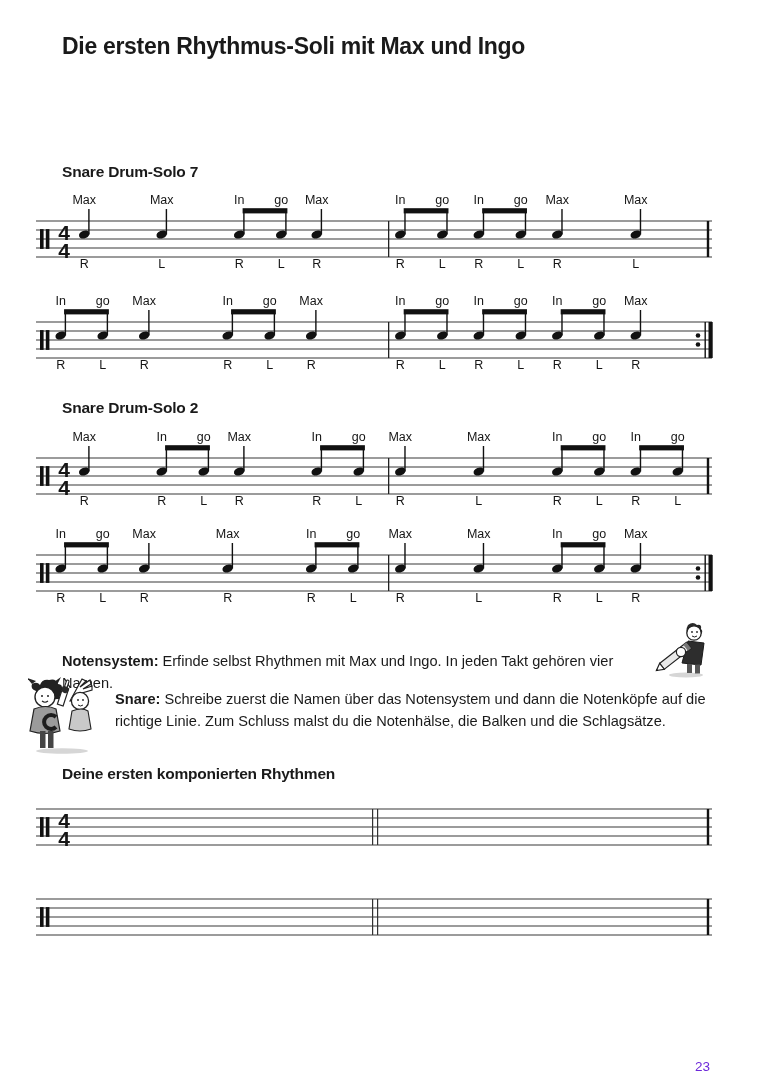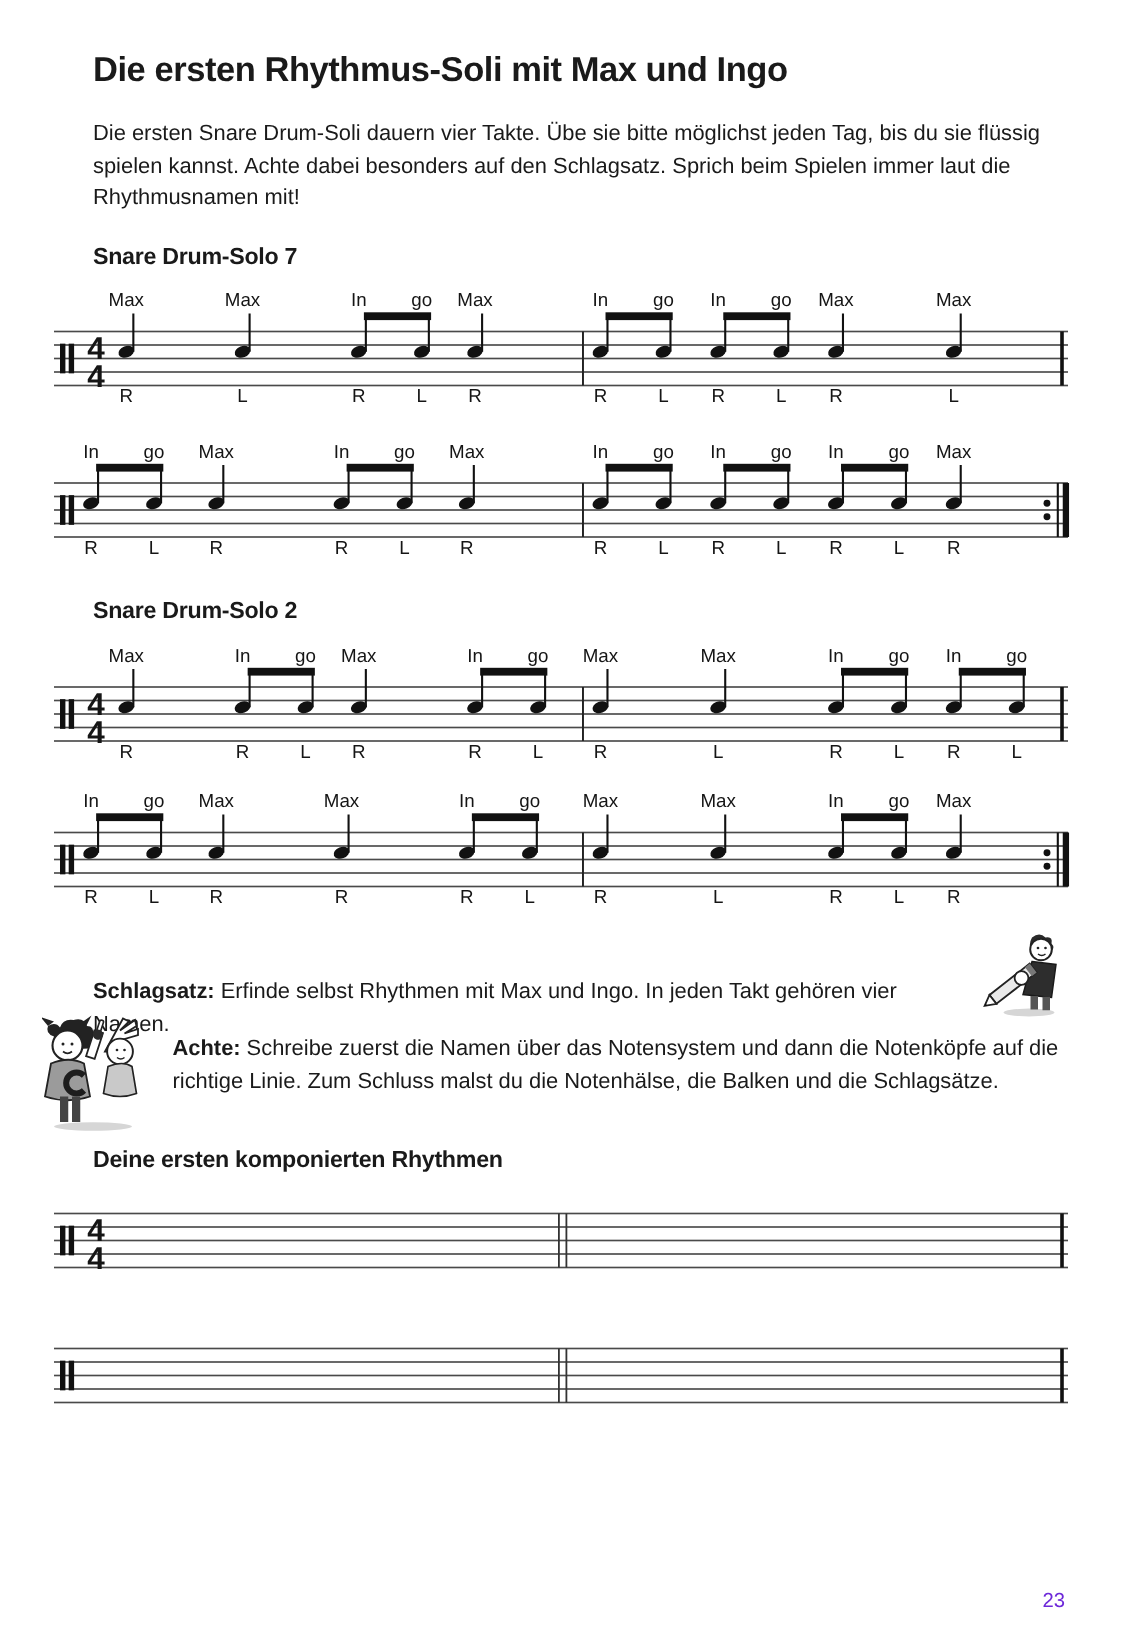--- a/index.html
+++ b/index.html
@@ -16,23 +16,20 @@
   .bottom-edge{left:0;bottom:0;width:760px;height:3px;background:#2e2e2e;}
   svg text{font-family:"Liberation Sans",sans-serif;}
 </style>
 </head>
 <body>
 
 <div class="page">
 
   <div class="abs title">Die ersten Rhythmus-Soli mit Max und Ingo</div>
 
-  <div class="abs intro"><span class="joined">Die ersten Snare Drum-Soli dauern vier Takte. Übe sie bitte möglichst jeden Tag, bis du sie flüssig
-spielen kannst. Achte dabei besonders auf den Schlagsatz. Sprich beim Spielen immer laut die
-Rhythmusnamen mit!</span></div>
 
   <div class="abs solo-heading" style="top:150px">Snare Drum-Solo 7</div>
   <svg class="abs" style="left:0;top:176px" width="760" height="96">
       <g>
         <rect x="36" y="31.45" width="676" height="1.1" fill="#4a4a4a"></rect>
         <rect x="36" y="40.45" width="676" height="1.1" fill="#4a4a4a"></rect>
         <rect x="36" y="49.45" width="676" height="1.1" fill="#4a4a4a"></rect>
         <rect x="36" y="58.45" width="676" height="1.1" fill="#4a4a4a"></rect>
         <rect x="36" y="67.45" width="676" height="1.1" fill="#4a4a4a"></rect>
       </g>
@@ -464,21 +461,21 @@
         <g>
           <rect x="639.78" y="20" width="1.4" height="25.5" fill="#111"></rect>
           <ellipse cx="635.78" cy="45.5" rx="5.4" ry="3.8" fill="#111" transform="rotate(-21 635.78 45.5)"></ellipse>
         </g>
         <text x="635.78" y="15" font-size="12.5" font-weight="400" text-anchor="middle" fill="#151515">Max</text>
         <text x="635.78" y="79" font-size="12.5" font-weight="400" text-anchor="middle" fill="#151515">R</text>
       </g>
     </svg>
 
   <div class="abs body-line" style="left:62px;top:638px;width:590px">
-    <span class="lbl">Schlagsatz:</span><span>Erfinde selbst Rhythmen mit Max und Ingo. In jeden Takt gehören vier Namen.</span>
+    <span class="lbl">Notensystem:</span><span>Erfinde selbst Rhythmen mit Max und Ingo. In jeden Takt gehören vier Namen.</span>
   </div>
 
   <svg class="abs" style="left:654px;top:608px" width="60" height="58" viewBox="0 0 60 58">
     <ellipse cx="32" cy="54" rx="17" ry="2.6" fill="#d6d6d6"></ellipse>
     <path d="M34,20 L50,22 L47,44 L28,42 Z" fill="#2d2d2d" stroke="#1a1a1a" stroke-width="1"></path>
     <rect x="33" y="43" width="5" height="9" fill="#555"></rect>
     <rect x="41" y="43.5" width="5" height="9" fill="#555"></rect>
     <path d="M34,4 q5,-4 9,0 q5,-1 4,4 q3,3 -1,6 l-12,1 q-3,-6 0,-11 z" fill="#2a2a2a"></path>
     <circle cx="40" cy="12" r="7.2" fill="#fff" stroke="#222" stroke-width="1.3"></circle>
     <circle cx="38" cy="11" r="0.9" fill="#222"></circle>
@@ -513,21 +510,21 @@
     <g transform="rotate(18 33 26)">
       <rect x="30.5" y="12" width="6" height="18" fill="#fff" stroke="#222" stroke-width="1.2"></rect>
       <rect x="32" y="4" width="2.6" height="9" rx="1.2" fill="#fff" stroke="#222" stroke-width="1.1"></rect>
       <circle cx="33.6" cy="14" r="3.4" fill="#2a2a2a"></circle>
     </g>
     <rect x="12" y="56" width="5.5" height="17" fill="#444"></rect>
     <rect x="20" y="56" width="5.5" height="17" fill="#444"></rect>
   </svg>
 
   <div class="abs body-line" style="left:115px;top:676px;width:600px">
-    <span class="lbl">Achte:</span><span class="joined">Schreibe zuerst die Namen über das Notensystem und dann die Notenköpfe auf die
+    <span class="lbl">Snare:</span><span class="joined">Schreibe zuerst die Namen über das Notensystem und dann die Notenköpfe auf die
 richtige Linie. Zum Schluss malst du die Notenhälse, die Balken und die Schlagsätze.</span>
   </div>
 
   <div class="abs solo-heading" style="top:752px">Deine ersten komponierten Rhythmen</div>
   <svg class="abs" style="left:0;top:794px" width="760" height="46">
       <g>
         <rect x="36" y="1.45" width="676" height="1.1" fill="#4a4a4a"></rect>
         <rect x="36" y="10.45" width="676" height="1.1" fill="#4a4a4a"></rect>
         <rect x="36" y="19.45" width="676" height="1.1" fill="#4a4a4a"></rect>
         <rect x="36" y="28.45" width="676" height="1.1" fill="#4a4a4a"></rect>

